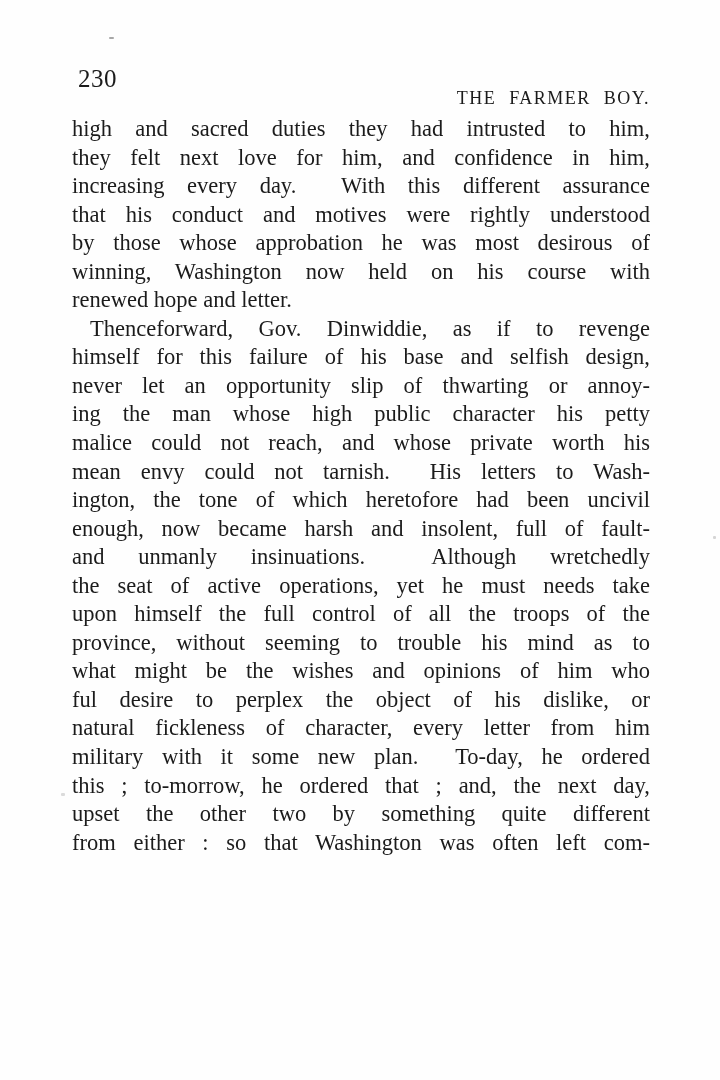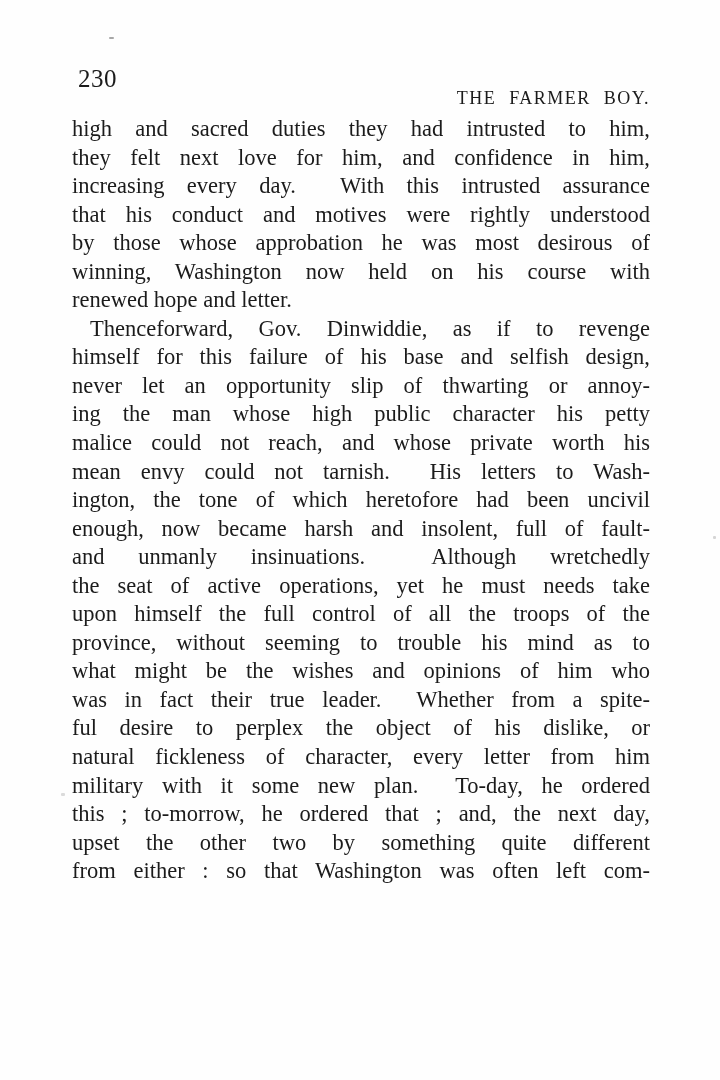--- a/index.html
+++ b/index.html
@@ -76,38 +76,37 @@
 <div class="ink-speck speck-5"></div>
 
 <header>
   <span class="page-number">230</span>
   <div class="running-head">THE FARMER BOY.</div>
 </header>
 
 <main class="text-block">
     <div class="line">high and sacred duties they had intrusted to him,</div>
     <div class="line">they felt next love for him, and confidence in him,</div>
-    <div class="line">increasing every day.  With this intrusted assurance</div>
+    <div class="line">increasing every day.  With this different assurance</div>
     <div class="line">that his conduct and motives were rightly understood</div>
     <div class="line">by those whose approbation he was most desirous of</div>
     <div class="line">winning, Washington now held on his course with</div>
     <div class="line last">renewed hope and letter.</div>
     <div class="line indent">Thenceforward, Gov. Dinwiddie, as if to revenge</div>
     <div class="line">himself for this failure of his base and selfish design,</div>
     <div class="line">never let an opportunity slip of thwarting or annoy-</div>
     <div class="line">ing the man whose high public character his petty</div>
     <div class="line">malice could not reach, and whose private worth his</div>
     <div class="line">mean envy could not tarnish.  His letters to Wash-</div>
     <div class="line">ington, the tone of which heretofore had been uncivil</div>
     <div class="line">enough, now became harsh and insolent, full of fault-</div>
     <div class="line">and unmanly insinuations.  Although wretchedly</div>
     <div class="line">the seat of active operations, yet he must needs take</div>
     <div class="line">upon himself the full control of all the troops of the</div>
     <div class="line">province, without seeming to trouble his mind as to</div>
     <div class="line">what might be the wishes and opinions of him who</div>
-    <div class="line">was in fact their true leader.  Whether from a spite-</div>
     <div class="line">ful desire to perplex the object of his dislike, or</div>
     <div class="line">natural fickleness of character, every letter from him</div>
     <div class="line">military with it some new plan.  To-day, he ordered</div>
     <div class="line">this ; to-morrow, he ordered that ; and, the next day,</div>
     <div class="line">upset the other two by something quite different</div>
     <div class="line">from either : so that Washington was often left com-</div>
   </main>
 
 </body></html>

